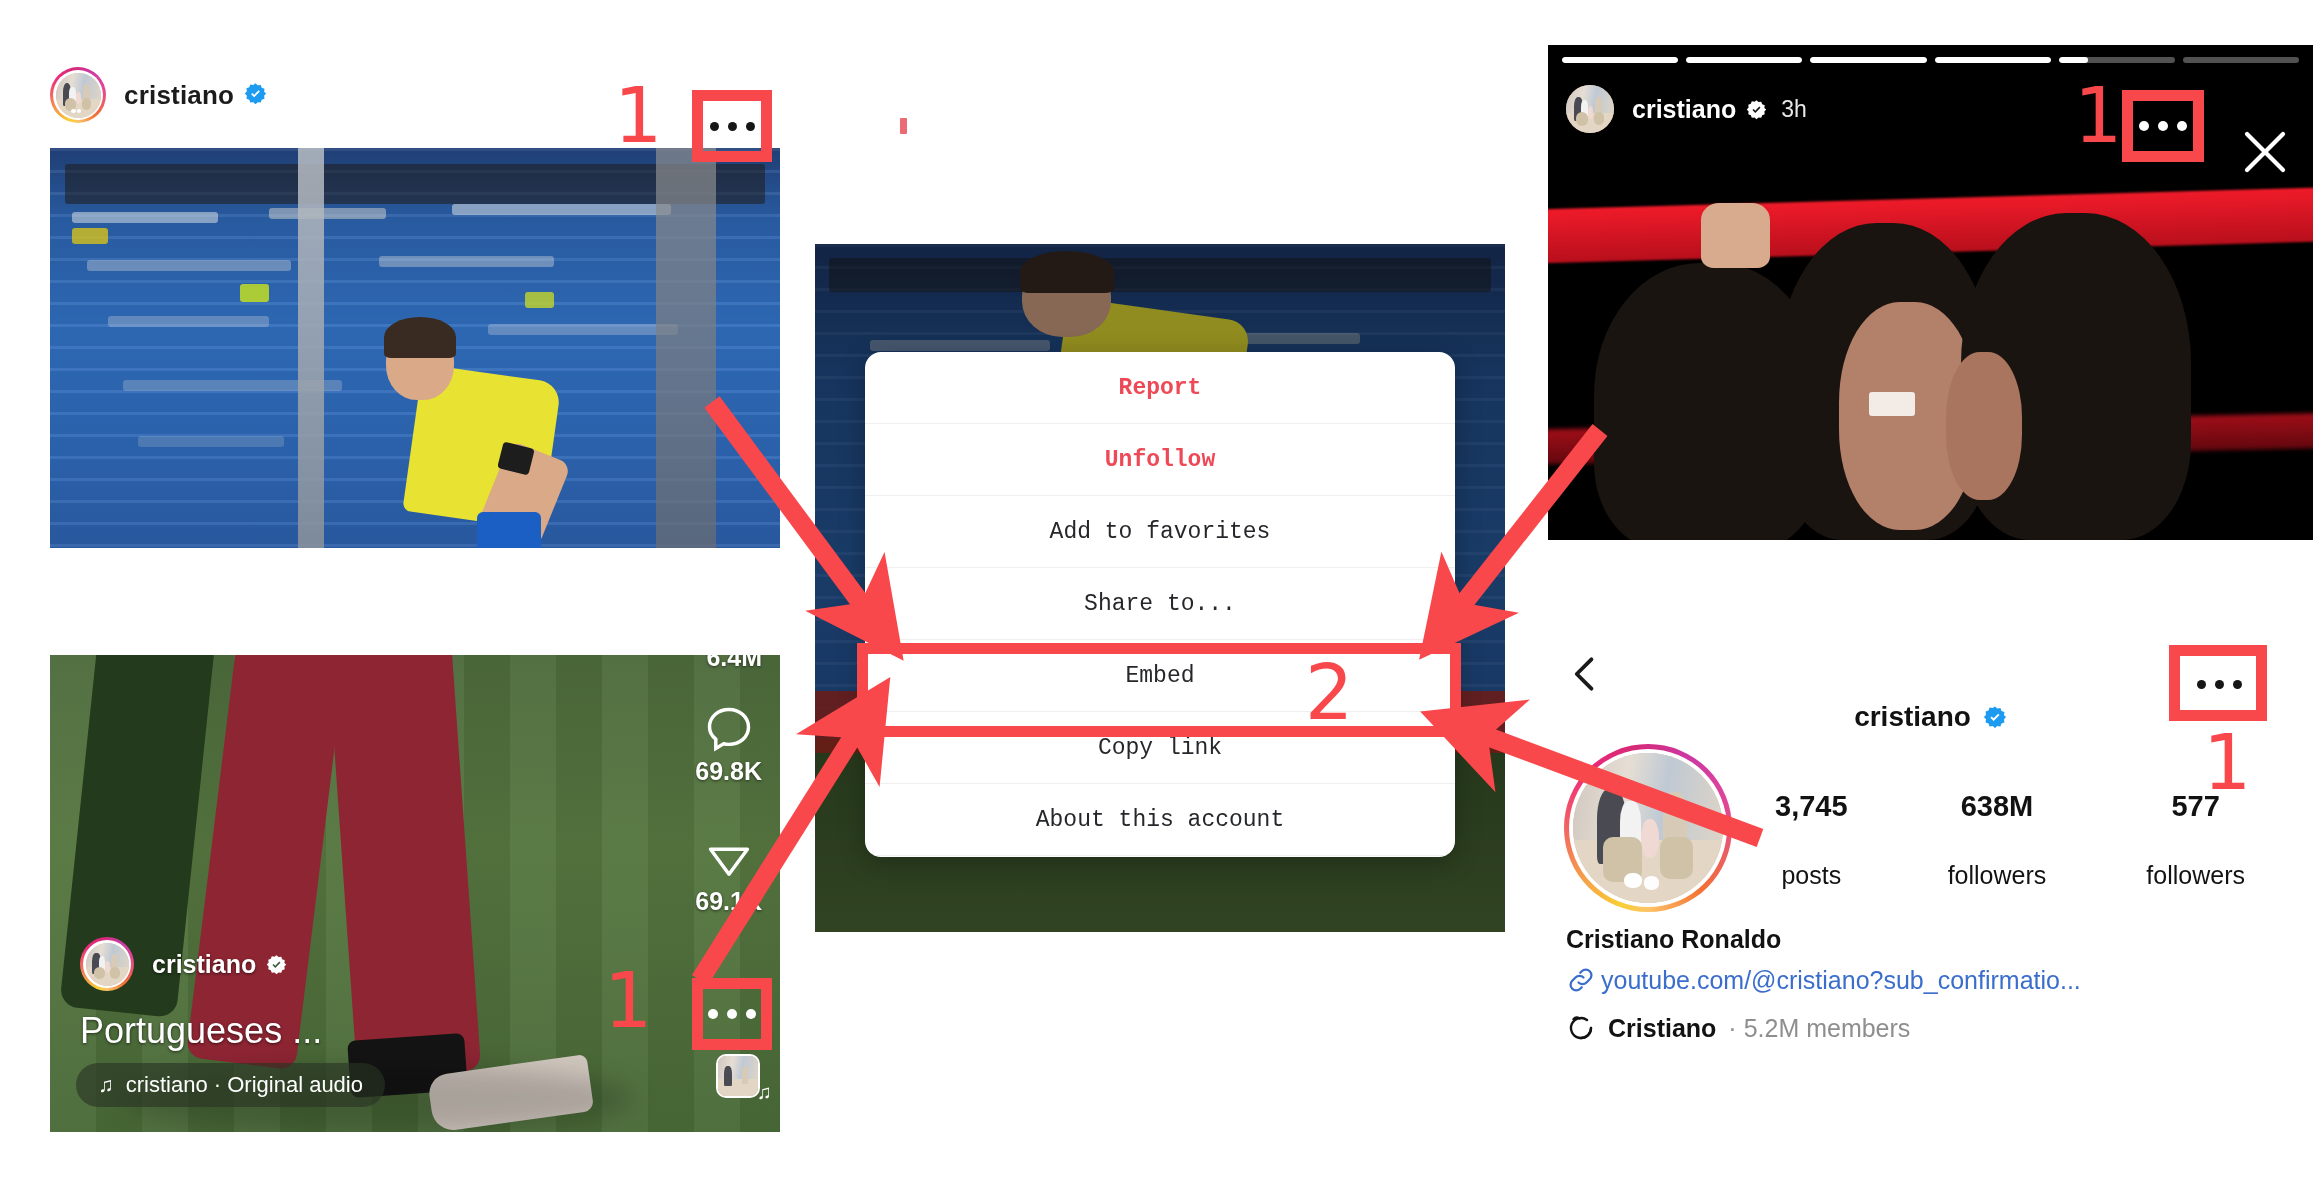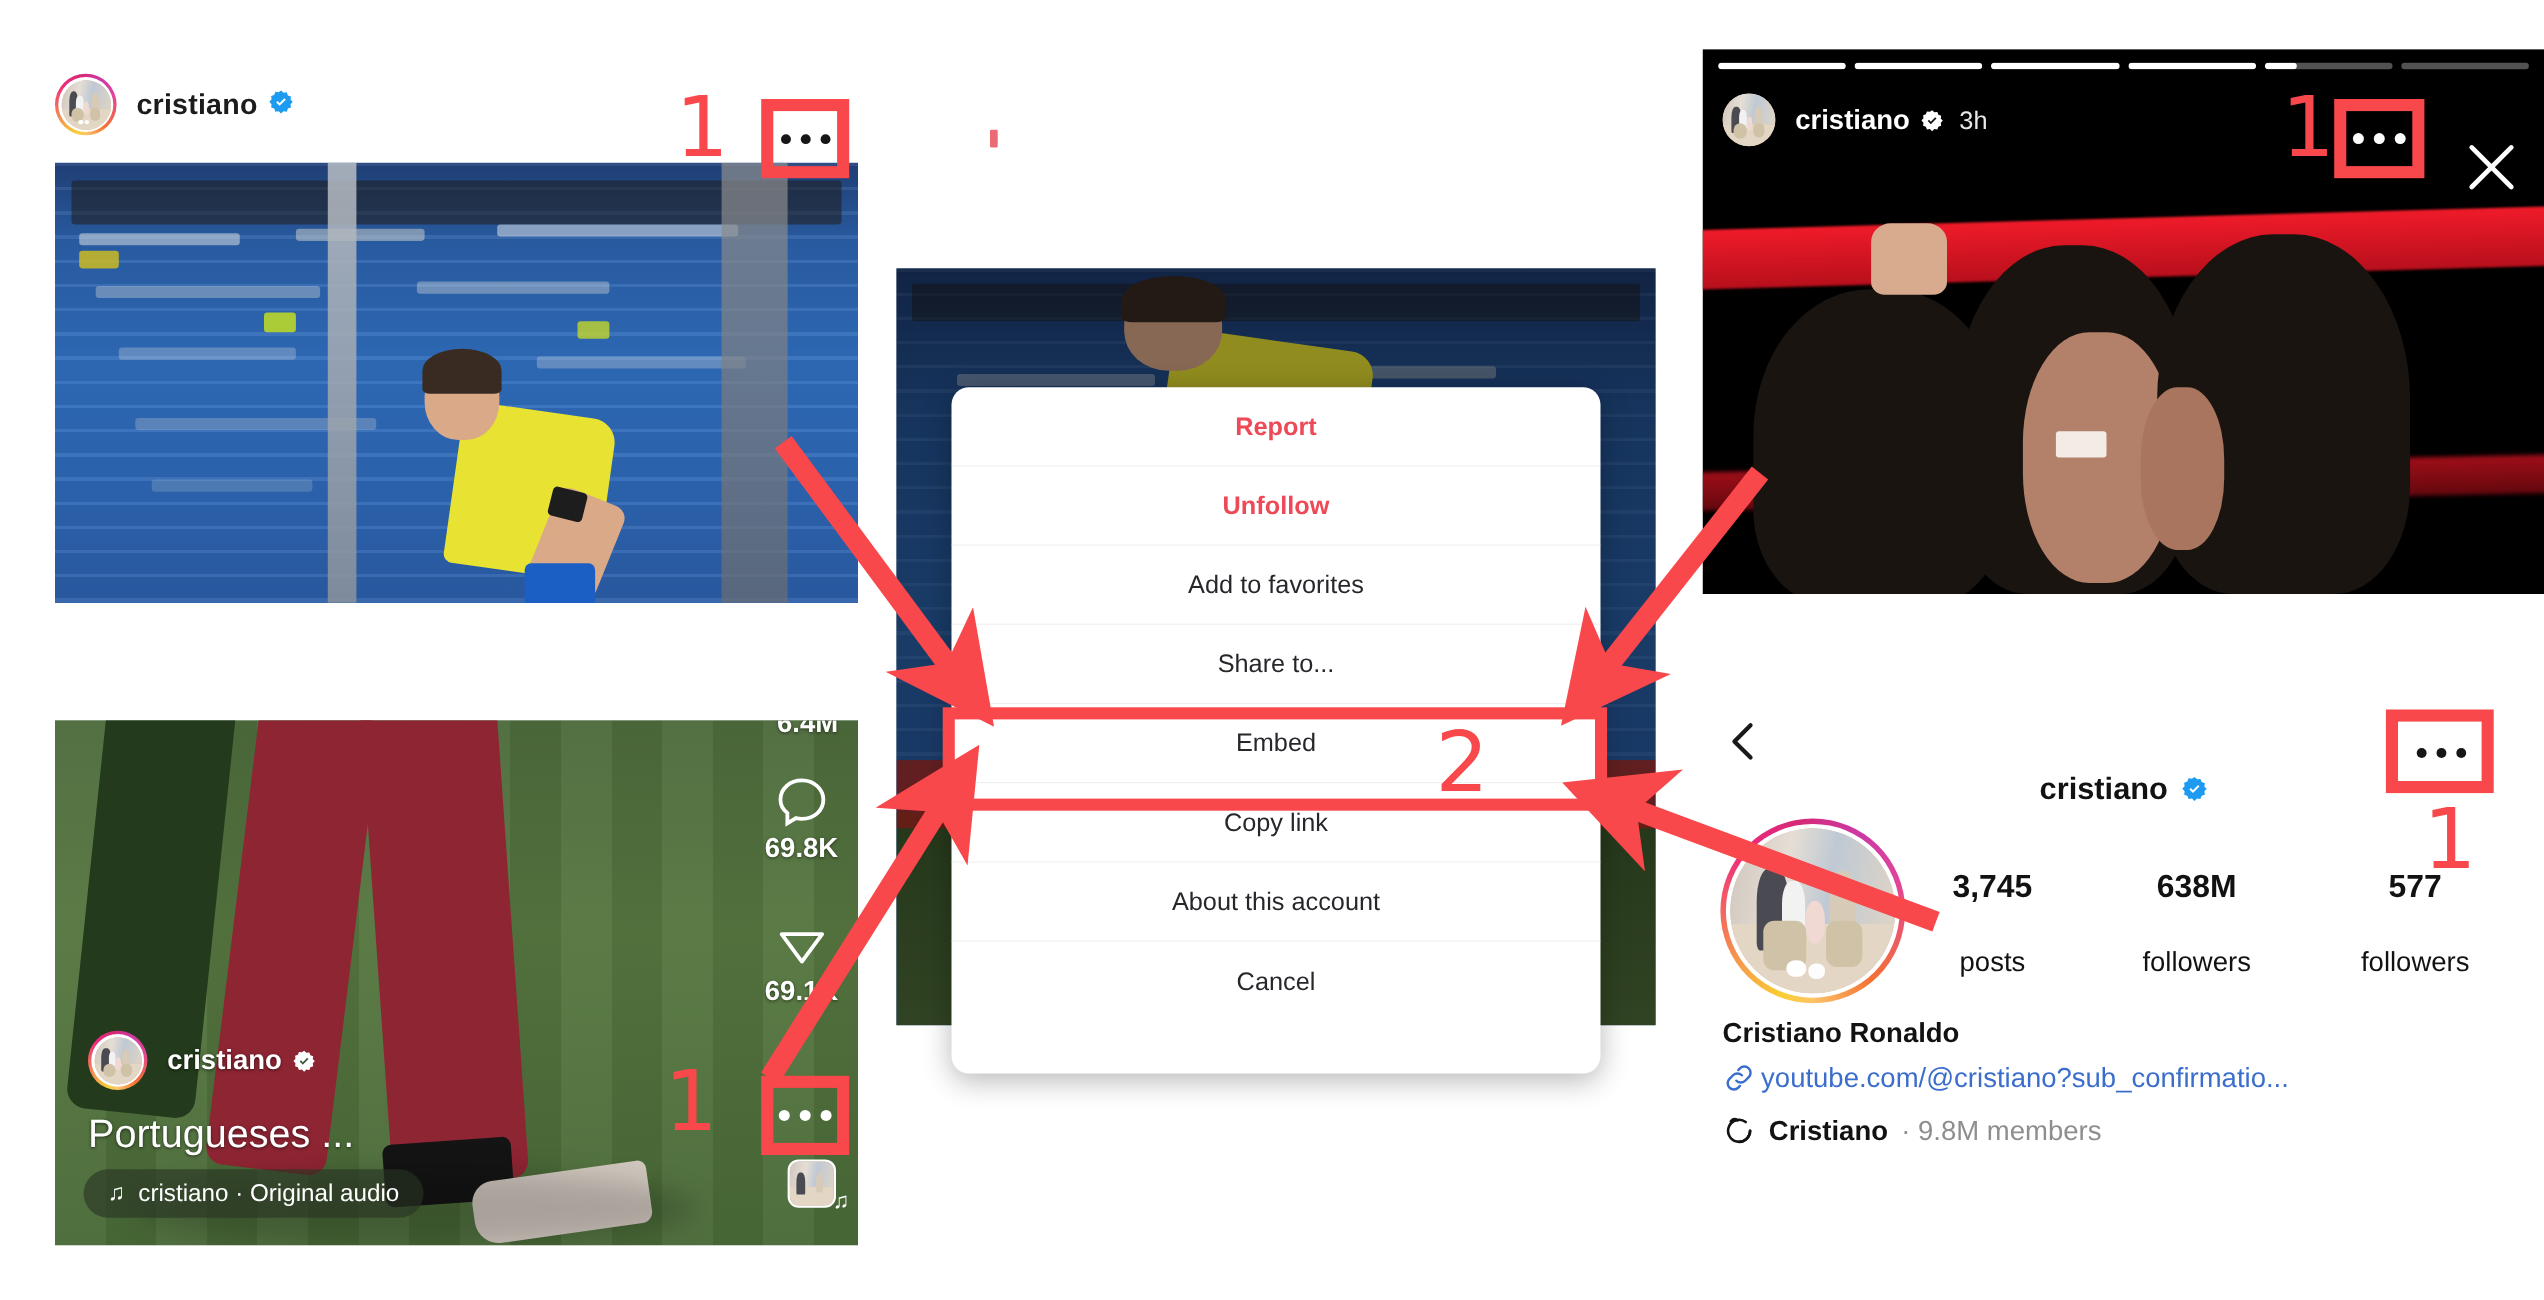--- a/index.html
+++ b/index.html
@@ -70,22 +70,22 @@
   #reel-audio{position:absolute;left:26px;top:408px;height:44px;padding:0 22px;border-radius:22px;
      background:rgba(40,52,36,.62);display:flex;align-items:center;gap:12px;}
   #reel-audio span{color:#fff;font-size:22px;}
   .reel-side{position:absolute;right:18px;display:flex;flex-direction:column;align-items:center;color:#fff;}
   .reel-count{font-size:25px;font-weight:bold;color:#fff;text-shadow:0 1px 3px rgba(0,0,0,.55);}
   .audio-thumb{width:40px;height:40px;border-radius:10px;border:2px solid #fff;overflow:hidden;background:#cdbba6;position:relative;}
 
   
   #menu-backdrop{left:815px;top:244px;width:690px;height:688px;overflow:hidden;background:#0d2240;}
   #menu-backdrop .dim{position:absolute;inset:0;background:rgba(0,0,0,.38);}
-  #menu-sheet{left:865px;top:352px;width:590px;height:624px;background:#fff;border-radius:16px;overflow:hidden;
-      box-shadow:0 6px 26px rgba(0,0,0,.28);}
+  #menu-sheet{left:865px;top:352px;width:590px;height:505px;background:#fff;border-radius:16px;overflow:hidden;
+      box-shadow:0 6px 26px rgba(0,0,0,.28);font-family:Liberation Mono, monospace;}
   .menu-item{height:72px;display:flex;align-items:center;justify-content:center;
       font-size:23px;color:#26272b;border-bottom:1px solid #efefef;box-sizing:border-box;}
   .menu-item:last-child{border-bottom:none;}
   .menu-item.danger{color:#ed4956;font-weight:bold;}
 
   
   #story-card{left:1548px;top:45px;width:765px;height:495px;background:#000;overflow:hidden;}
   .story-bg{position:absolute;inset:0;background:#000;}
   .story-redbar{position:absolute;left:-4%;top:31%;width:112%;height:11%;background:linear-gradient(to bottom,#f01b2a,#b80f1c);transform:rotate(-1.6deg);filter:blur(1px);}
   .story-redbar2{position:absolute;left:-4%;top:76%;width:112%;height:7%;background:linear-gradient(to bottom,#c8121f,#7d0a12);transform:rotate(-1.2deg);filter:blur(2px);opacity:.8;}
@@ -421,21 +421,21 @@
         </svg>
         <div id="bio-link">youtube.com/@cristiano?sub_confirmatio...</div>
       </div>
       <div style="display:flex;align-items:center;gap:12px;margin-top:18px;">
         <svg width="30" height="30" viewBox="0 0 24 24">
           <path d="M20 12a8 8 0 1 1-3.2-6.4" fill="none" stroke="#121212" stroke-width="1.9" stroke-linecap="round"></path>
           <path d="M11 4.4 C9 3.2 7 3.6 6 5" fill="none" stroke="#121212" stroke-width="1.9" stroke-linecap="round"></path>
           <path d="M12 20a8 8 0 0 0 8-8" fill="none" stroke="#121212" stroke-width="1.9" stroke-linecap="round"></path>
         </svg>
         <div id="channel-name">Cristiano</div>
-        <div id="channel-members">· 9.8M members</div>
+        <div id="channel-members">· 5.2M members</div>
       </div>
     </div>
   </div>
 
   <div class="ann-box" style="left:2169px;top:645px;width:98px;height:76px;"></div>
   <div class="abs dots" style="left:2194px;top:676px;width:50px;height:16px;">
       <i></i>
       <i></i>
       <i></i>
     </div>

